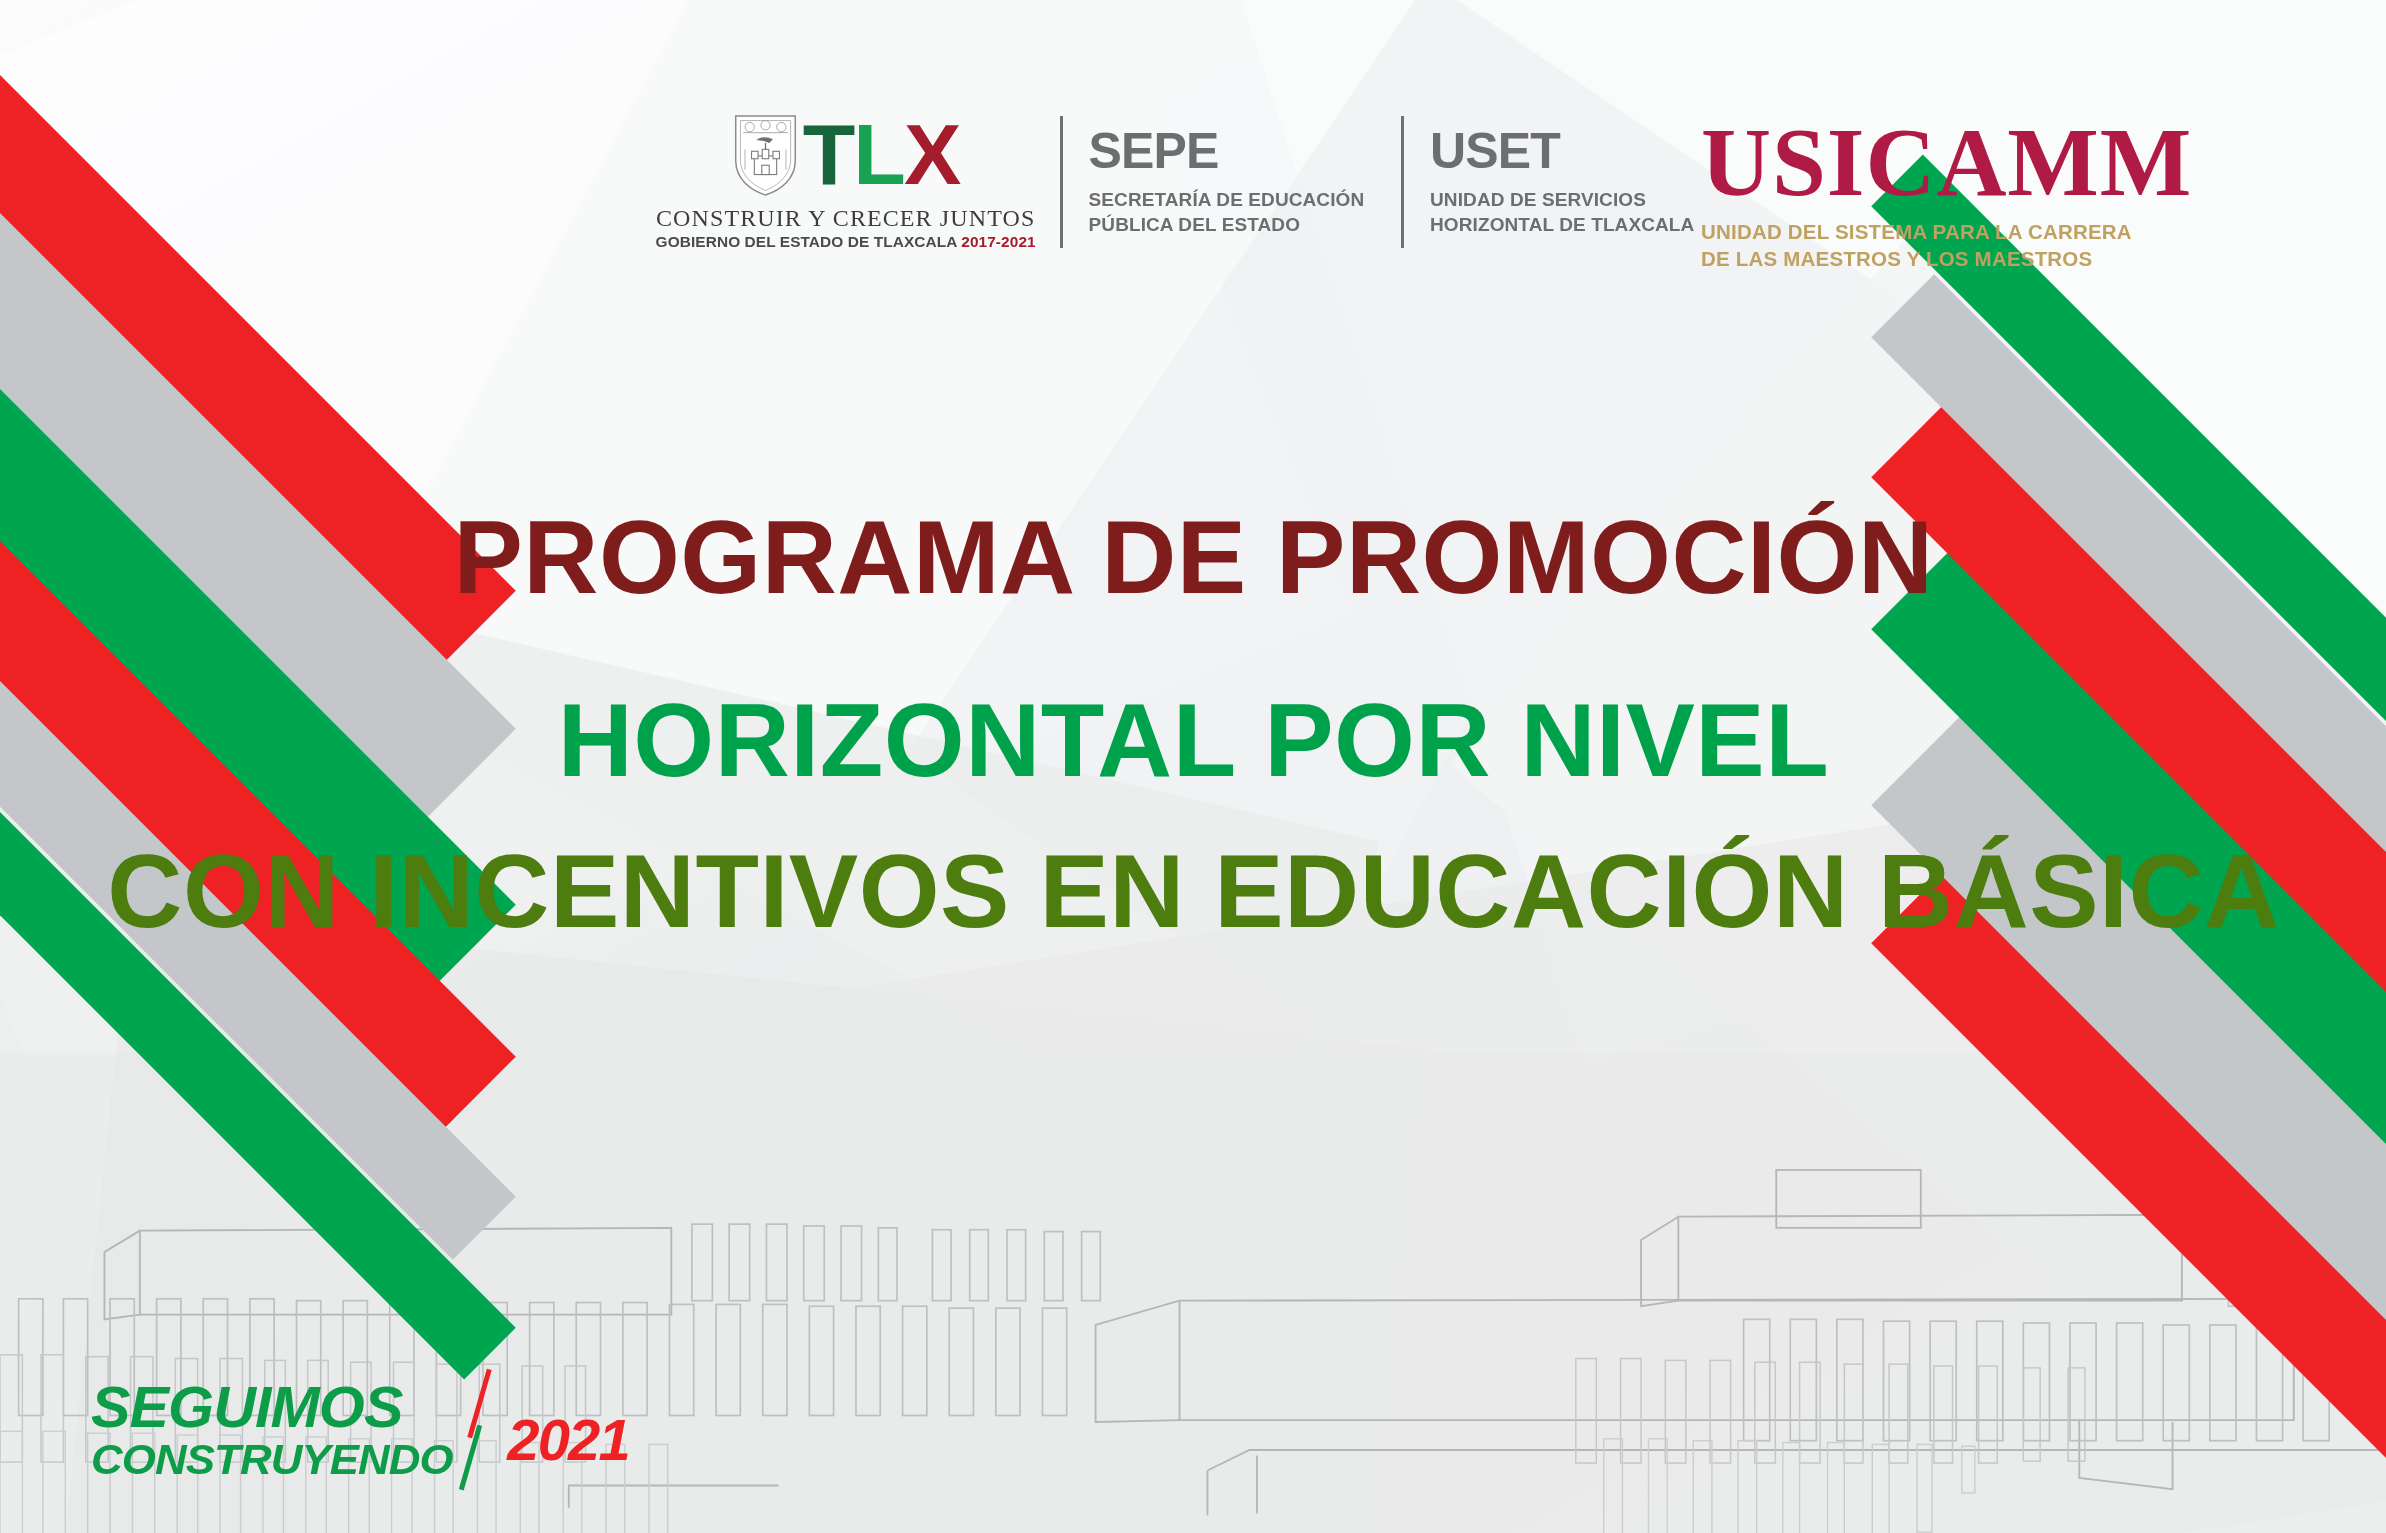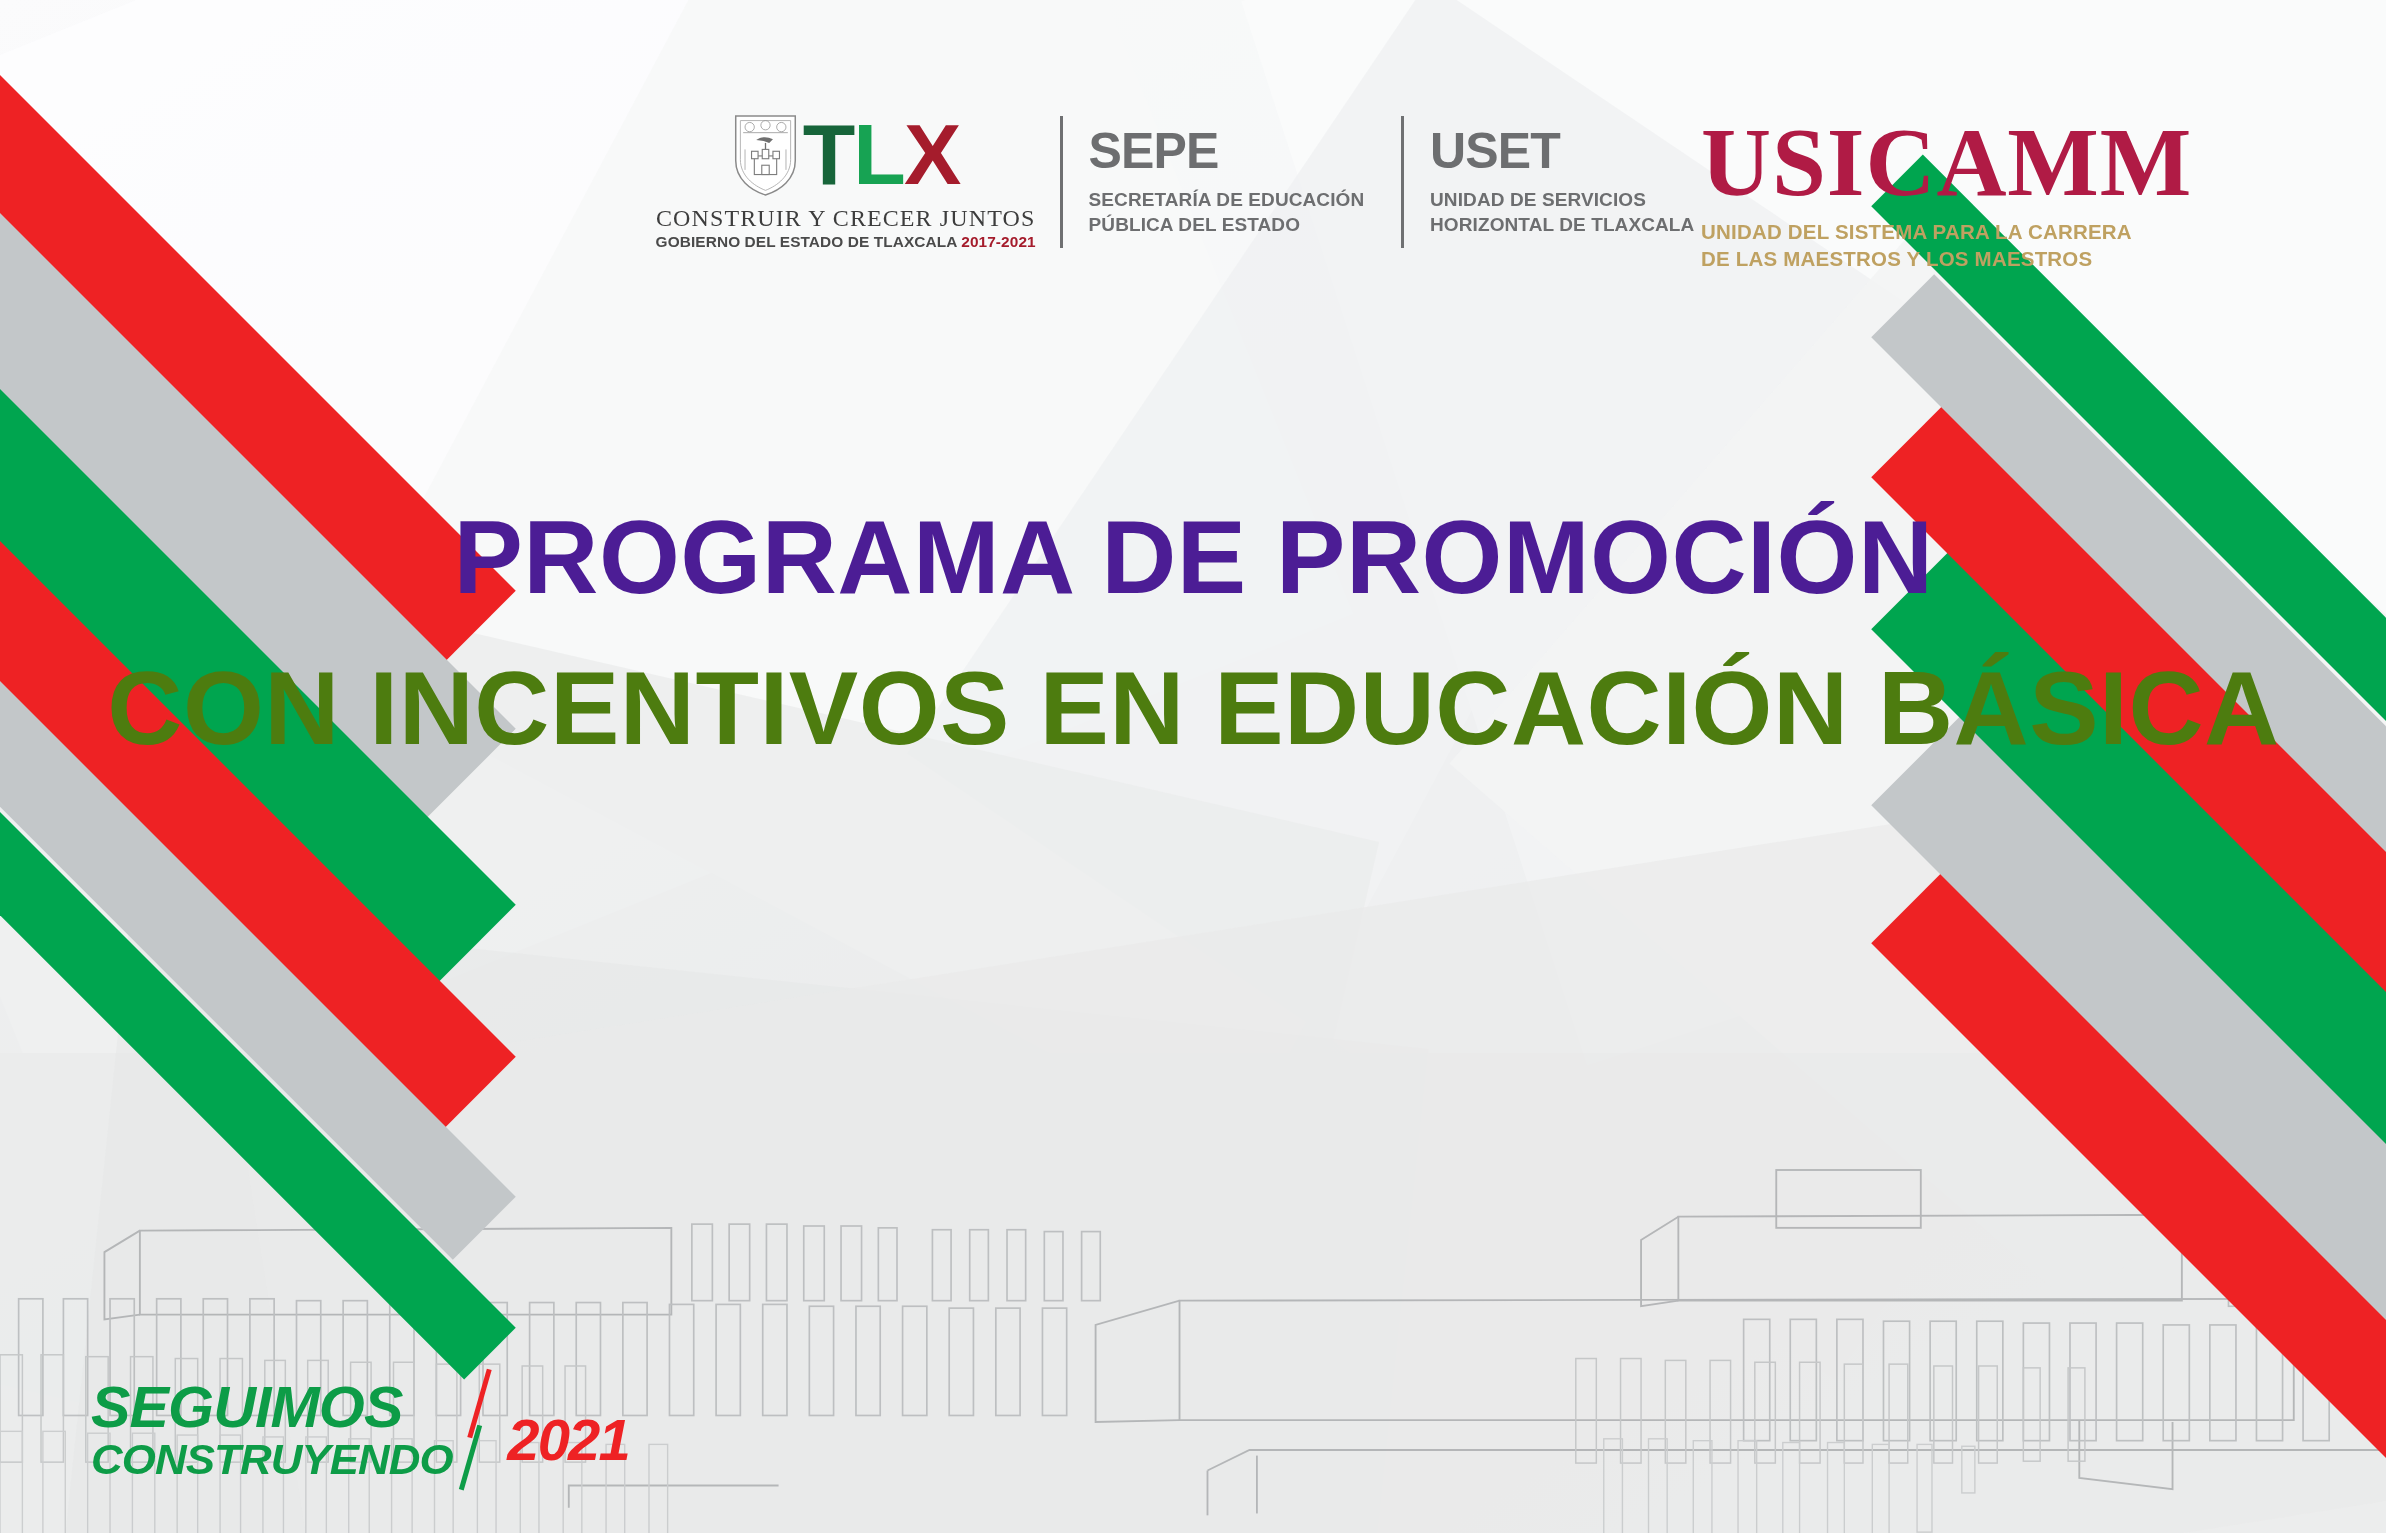--- a/index.html
+++ b/index.html
@@ -255,21 +255,21 @@
     text-align: center;
   }
   .title-line {
     font-family: "Liberation Sans", sans-serif;
     font-weight: 700;
     letter-spacing: 0.5px;
     white-space: nowrap;
   }
   .t1 {
     font-size: 104px;
-    color: #4c1d95;
+    color: #7f1d1d;
     line-height: 1.22;
   }
   .t2 {
     font-size: 104px;
     color: #00a14b;
     line-height: 1.22;
     margin-top: 56px;
   }
   .t3 {
     font-size: 104px;
@@ -574,20 +574,21 @@
   <div class="usicamm">
     <div class="word">USICAMM</div>
     <div class="sub">
       <div>UNIDAD DEL SISTEMA PARA LA CARRERA</div>
       <div>DE LAS MAESTROS Y LOS MAESTROS</div>
     </div>
   </div>
 
   <div class="titles">
     <div class="title-line t1">PROGRAMA DE PROMOCIÓN</div>
+    <div class="title-line t2">HORIZONTAL POR NIVEL</div>
     <div class="title-line t3">CON INCENTIVOS EN EDUCACIÓN BÁSICA</div>
   </div>
 
   <div class="seguimos">
     <div class="seg-words">
       <div class="seg-line seg-1">SEGUIMOS</div>
       <div class="seg-line seg-2">CONSTRUYENDO</div>
     </div>
     <div class="seg-slash">
       <i class="r"></i>

